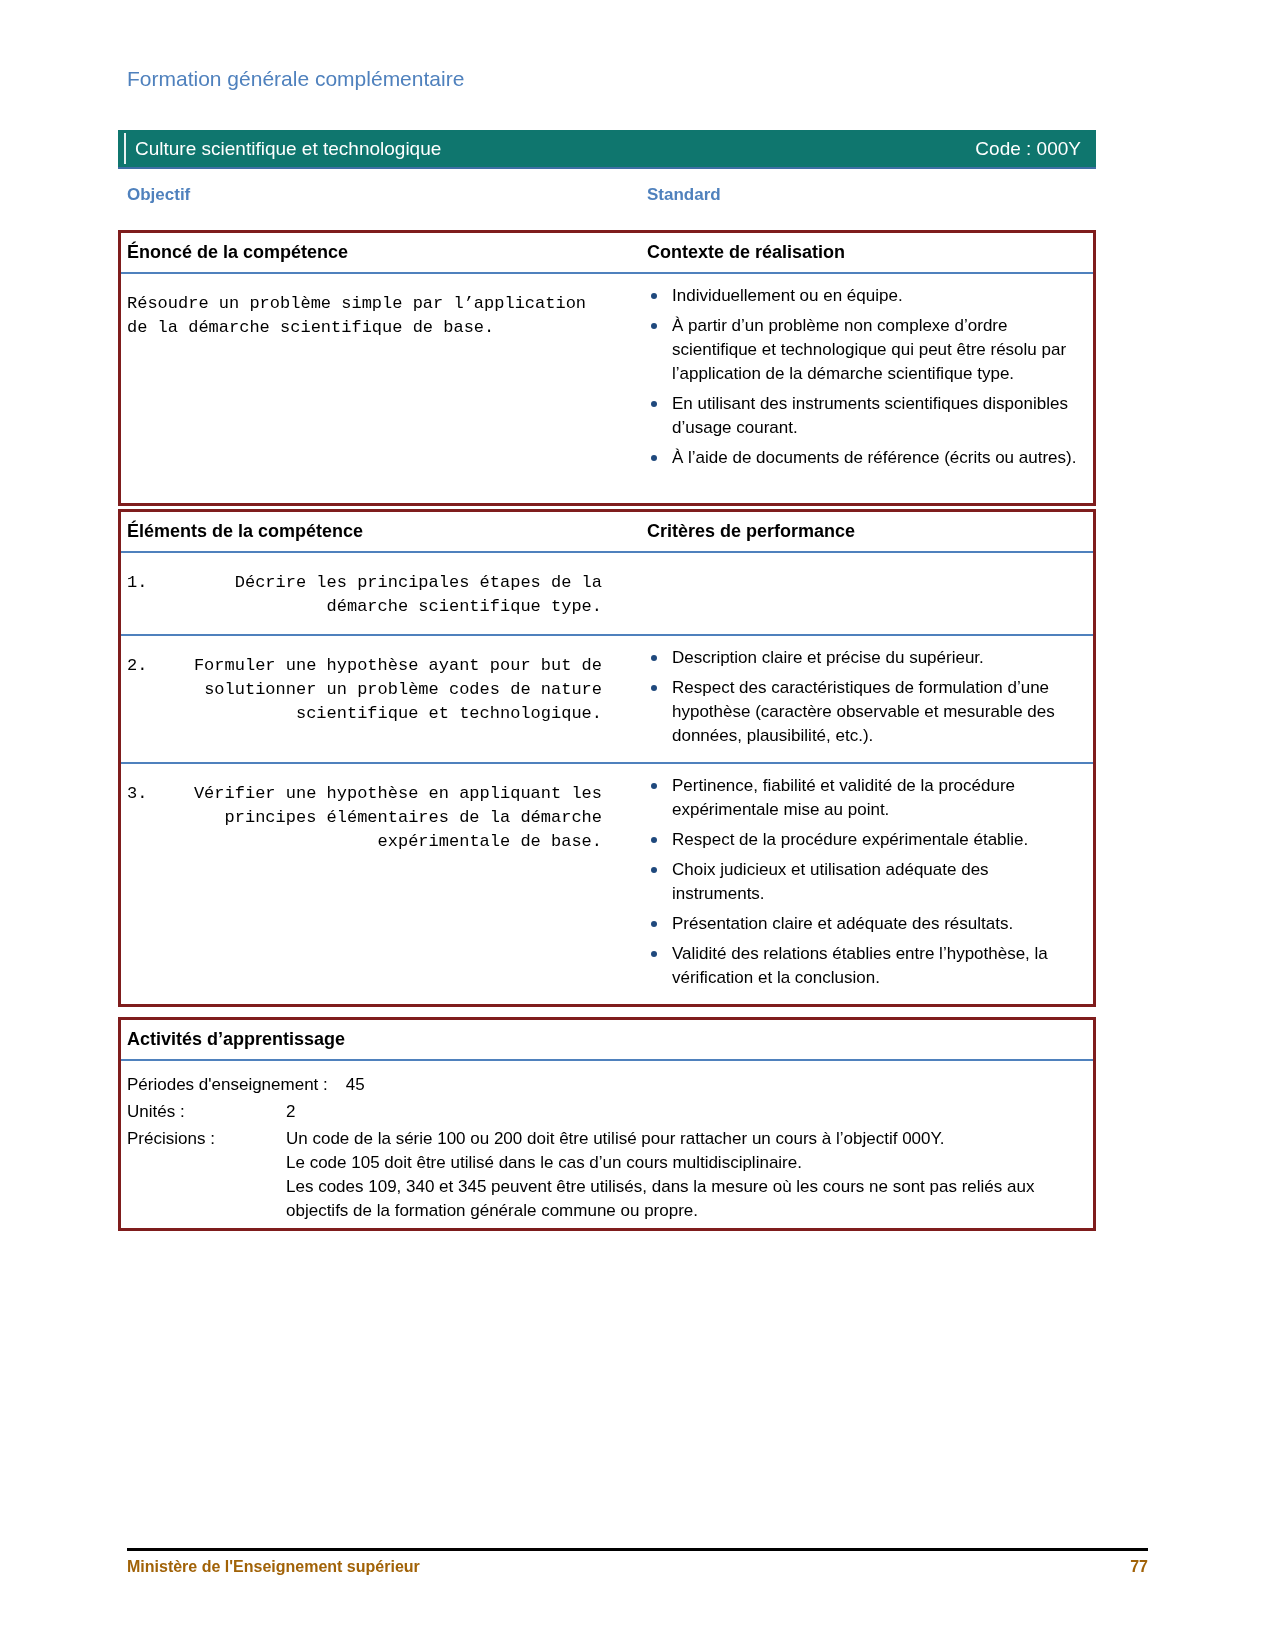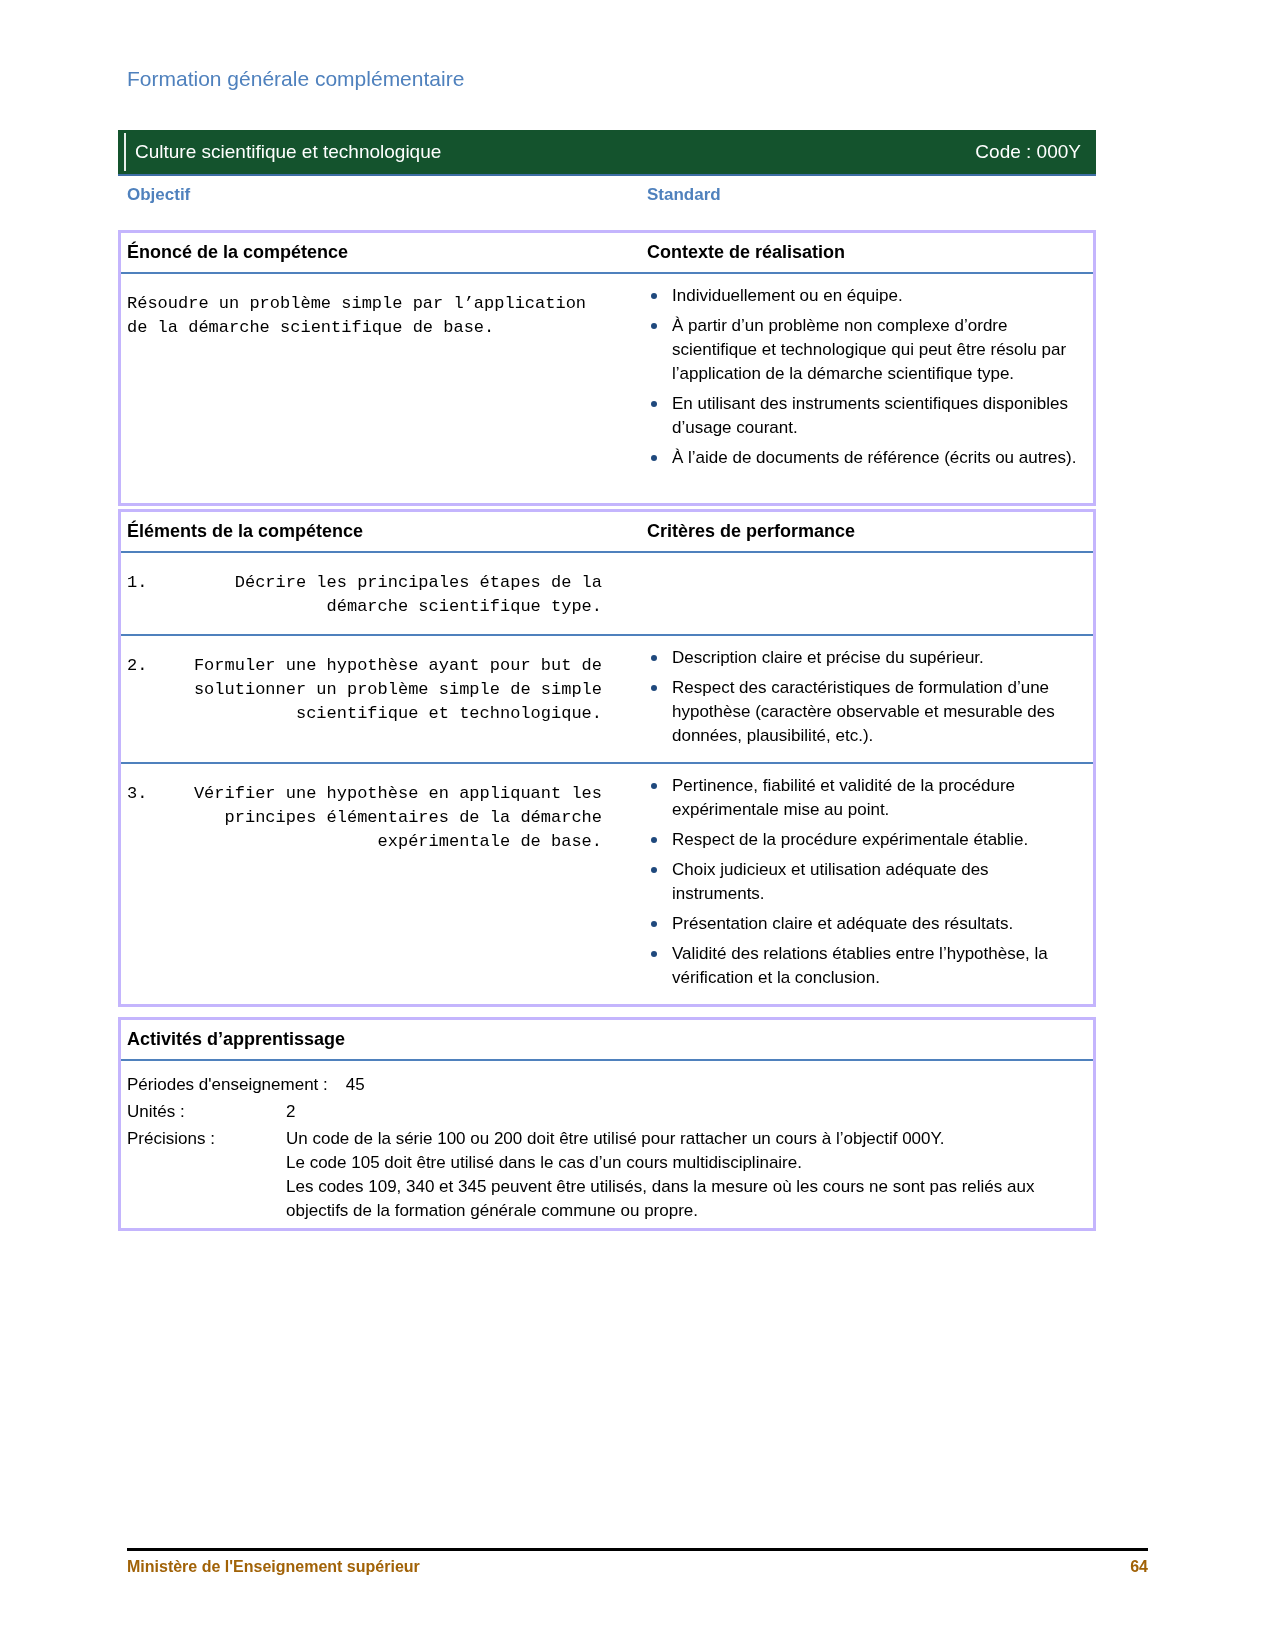--- a/index.html
+++ b/index.html
@@ -11,41 +11,41 @@
     font-size:17px; line-height:24px;
   }
   .page { position:absolute; inset:0; overflow:hidden; }
 
   .supertitle {
     position:absolute; left:127px; top:66px;
     font-size:21px; line-height:26px; color:#4f81bd;
   }
 
   .banner {
-    position:absolute; left:118px; top:130px; width:978px; height:46px;
-    background:#14532d; color:#ffffff;
+    position:absolute; left:118px; top:130px; width:978px; height:39px;
+    background:#0f766e; color:#ffffff;
     display:flex; align-items:center; justify-content:space-between;
     padding:0 15px 0 17px; font-size:19px;
     border-bottom:2px solid #3f6ea5;
   }
   .banner::before {
     content:""; position:absolute; left:6px; top:3px; bottom:3px; width:2px;
     background:rgba(255,255,255,0.9);
   }
 
   .obj-std {
     position:absolute; left:121px; top:183px; width:975px;
     display:grid; grid-template-columns:526px 1fr;
     font-size:17px; font-weight:bold; color:#4f81bd;
   }
   .obj-std .cell-left { padding-left:6px; }
 
   .tbl {
     position:absolute; left:118px; width:978px;
-    border:3px solid #c4b5fd; background:#fff;
+    border:3px solid #7f1d1d; background:#fff;
   }
   .tbl-head {
     display:grid; grid-template-columns:526px 1fr;
     padding:9px 10px 9px 0;
     border-bottom:2px solid #4f81bd;
     font-size:18px; font-weight:bold; line-height:21px;
   }
   .tbl-head .cell-left { padding-left:6px; }
 
   .two-col { display:grid; grid-template-columns:526px 1fr; }
@@ -138,21 +138,21 @@
           <span class="num">1.</span>
           <span class="num-text">Décrire les principales étapes de la démarche scientifique type.</span>
         </div>
       </div>
     </div>
 
     <div class="two-col t2-row" id="t2-row-1">
       <div class="cell-l">
         <div class="num-item">
           <span class="num">2.</span>
-          <span class="num-text">Formuler une hypothèse ayant pour but de solutionner un problème simple de simple scientifique et technologique.</span>
+          <span class="num-text">Formuler une hypothèse ayant pour but de solutionner un problème codes de nature scientifique et technologique.</span>
         </div>
       </div>
       <div class="cell-r">
         <ul class="bullets">
           <li>Description claire et précise du supérieur.</li>
           <li>Respect des caractéristiques de formulation d’une hypothèse (caractère observable et mesurable des données, plausibilité, etc.).</li>
         </ul>
       </div>
     </div>
 
@@ -195,16 +195,16 @@
           <div>Le code 105 doit être utilisé dans le cas d’un cours multidisciplinaire.</div>
           <div>Les codes 109, 340 et 345 peuvent être utilisés, dans la mesure où les cours ne sont pas reliés aux objectifs de la formation générale commune ou propre.</div>
         </div>
       </div>
     </div>
   </div>
 
   <div class="footer-rule"></div>
   <div class="footer-row">
     <span>Ministère de l'Enseignement supérieur</span>
-    <span>64</span>
+    <span>77</span>
   </div>
 
 </div>
 
 </body></html>

